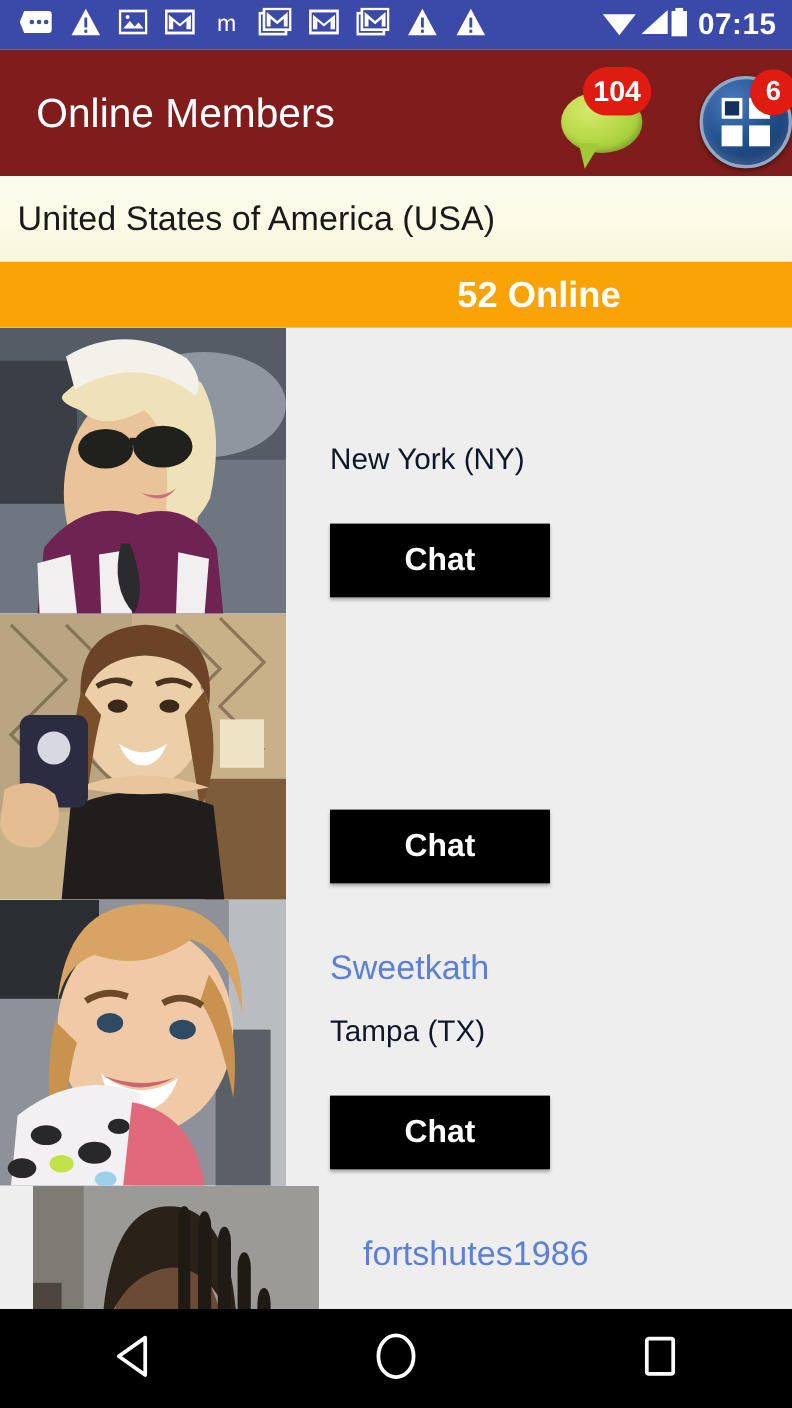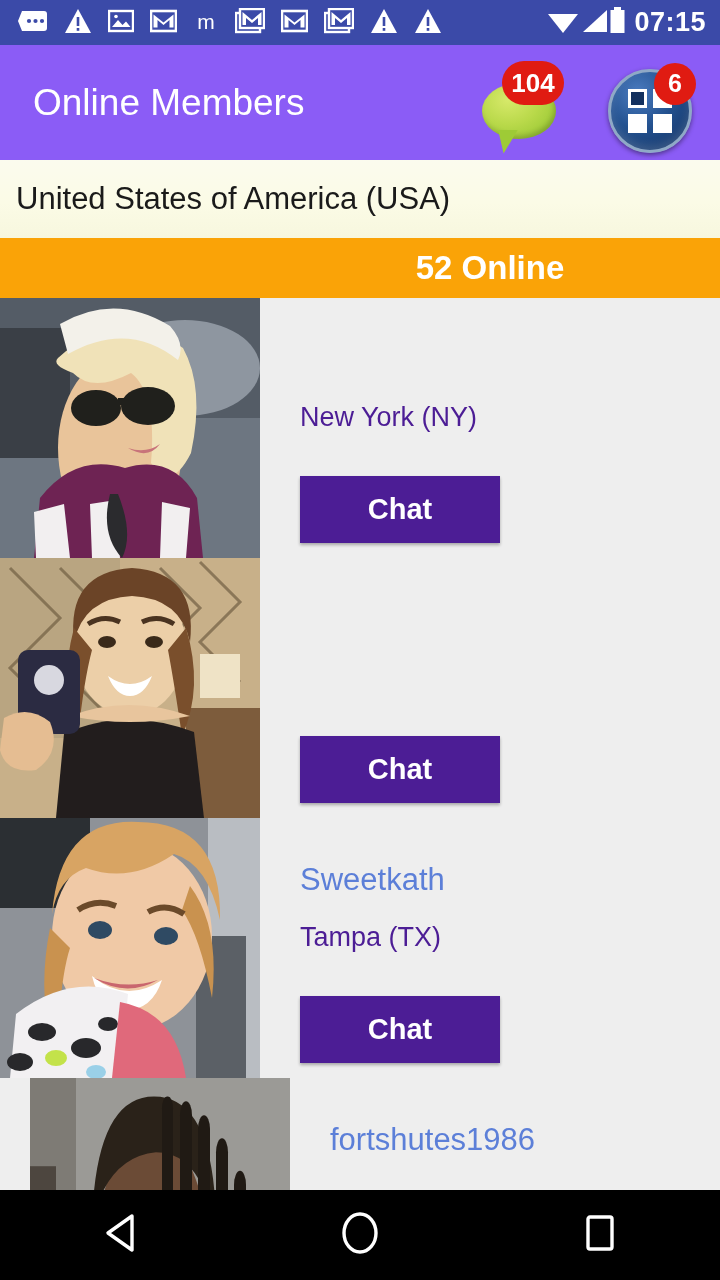--- a/index.html
+++ b/index.html
@@ -21,27 +21,27 @@
   .sb-right{ display:flex; align-items:center; }
   .sb-ico{ display:block; }
   .sb-clock{
     color:#ffffff; font-size:27px; font-weight:700; letter-spacing:0.5px;
     margin-left:8px; line-height:1;
   }
 
   
   .appbar{
     position:absolute; top:45px; left:0; width:720px; height:115px;
-    background:#8b5cf6; display:flex; align-items:center;
+    background:#7f1d1d; display:flex; align-items:center;
   }
   .appbar-title{
     color:#ffffff; font-size:37px; font-weight:400; margin-left:33px; flex:1;
     white-space:nowrap;
   }
-  .appbar-actions{ display:flex; align-items:flex-start; gap:42px; padding-right:28px; }
+  .appbar-actions{ display:flex; align-items:flex-start; gap:42px; }
 
   .icon-wrap{ position:relative; width:86px; height:92px; }
 
   
   .bubble{
     position:absolute; left:4px; top:26px; width:74px; height:56px;
     border-radius:50%;
     background:radial-gradient(ellipse at 35% 30%, #d7e96a 0%, #b9d94a 45%, #8dc12c 100%);
     box-shadow:inset -2px -3px 5px rgba(0,0,0,.18);
   }
@@ -97,24 +97,24 @@
     background:#eeeeee; overflow:hidden;
   }
   .row{ position:relative; width:720px; height:260px; display:flex; }
   .thumb{ width:260px; height:260px; flex:none; position:relative; overflow:hidden; }
   .thumb svg{ display:block; width:260px; height:260px; }
   .info{ flex:1; position:relative; padding-left:40px; }
   .uname{
     position:absolute; top:44px; left:40px;
     font-size:31px; color:#5c7fd8; white-space:nowrap;
   }
-  .loc{ position:absolute; top:104px; left:40px; font-size:27px; color:#4c1d95; }
+  .loc{ position:absolute; top:104px; left:40px; font-size:27px; color:#0f172a; }
   .chat-btn{
     position:absolute; top:178px; left:40px; width:200px; height:67px;
-    background:#4c1d95; color:#ffffff; border:0;
+    background:#000000; color:#ffffff; border:0;
     font-family:"Liberation Sans", sans-serif; font-size:29px; font-weight:700;
     box-shadow:0 2px 3px rgba(0,0,0,.30);
     display:flex; align-items:center; justify-content:center; cursor:pointer;
   }
   .row.partial{ height:112px;padding-left:30px; }
   .row.partial .thumb{ height:112px; }
   .row.partial .uname{ top:44px; }
 
   
   .navbar{

